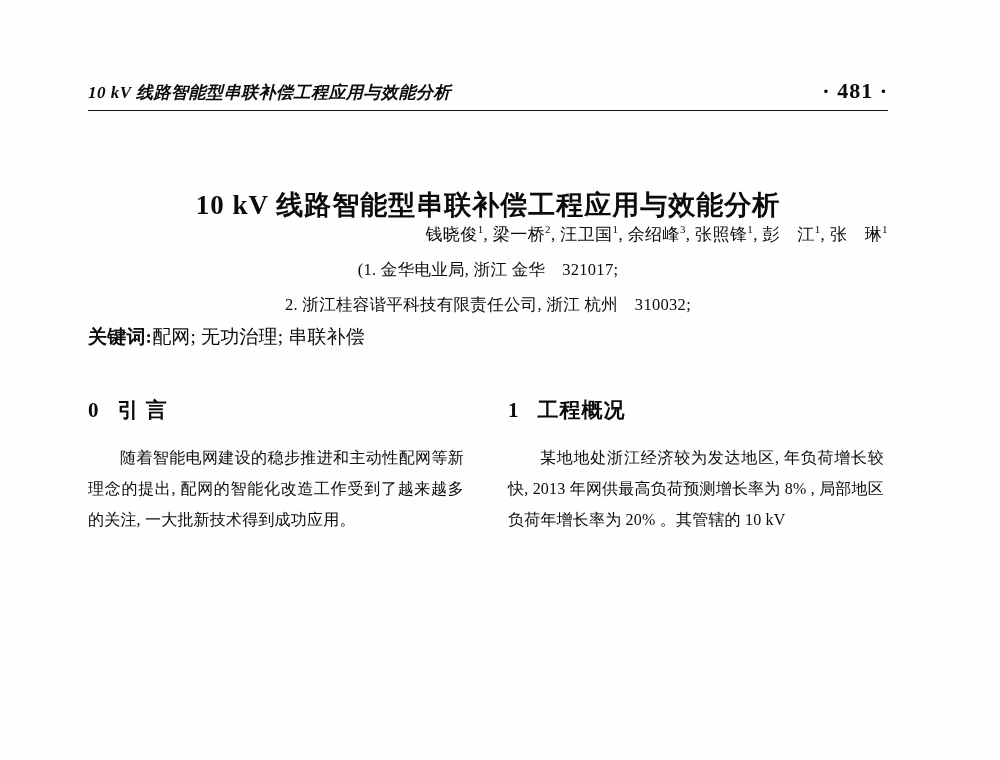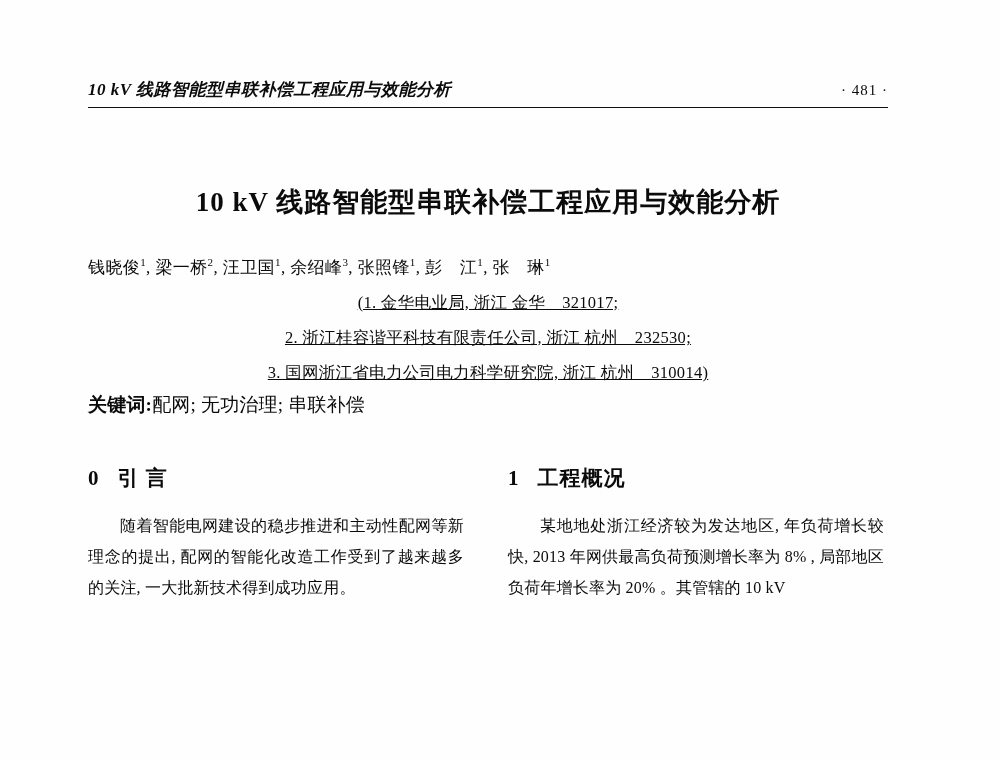--- a/index.html
+++ b/index.html
@@ -36,57 +36,55 @@
     font-size: 17px;
     letter-spacing: 0.5px;
   }
   .runhead-title {
     font-style: italic;
     font-weight: 600;
     font-family: "Liberation Serif", serif;
     white-space: nowrap;
   }
   .runhead-page {
-    font-size: 15px;
-    font-weight: 400;
+    font-size: 22px;
+    font-weight: 700;
     letter-spacing: 1px;
   }
   .rule {
     margin-top: 6px;
     border-top: 1.6px solid #111;
     width: 100%;
   }
 
   
   .title {
     margin-top: 76px;
     text-align: center;
     font-size: 27px;
     font-weight: 700;
     letter-spacing: 1px;
     font-family: "Liberation Serif", serif;
   }
 
   .authors {
-    margin-top: 36px;
-    text-align: left;
+    text-align: right;
     font-size: 17px;
     letter-spacing: 0.4px;
   }
   .authors sup {
     font-size: 11px;
     vertical-align: super;
   }
 
   .affil {
     margin-top: 13px;
     text-align: center;
     font-size: 16.5px;
     letter-spacing: 0.3px;
-    text-decoration: underline;
   }
 
   
   .abstract {
     margin-top: 34px;
     font-size: 16px;
     line-height: 2.0;
     text-align: justify;
     letter-spacing: 0.2px;
   }
@@ -142,22 +140,21 @@
     </div>
     <div class="rule"></div>
 
     <div class="title">10 kV 线路智能型串联补偿工程应用与效能分析</div>
 
     <div class="authors">
       <span>钱晓俊<sup>1</sup>, 梁一桥<sup>2</sup>, 汪卫国<sup>1</sup>, 余绍峰<sup>3</sup>, 张照锋<sup>1</sup>, 彭　江<sup>1</sup>, 张　琳<sup>1</sup></span>
     </div>
 
     <div class="affil">(1. 金华电业局, 浙江 金华　321017;</div>
-    <div class="affil">2. 浙江桂容谐平科技有限责任公司, 浙江 杭州　232530;</div>
-    <div class="affil">3. 国网浙江省电力公司电力科学研究院, 浙江 杭州　310014)</div>
+    <div class="affil">2. 浙江桂容谐平科技有限责任公司, 浙江 杭州　310032;</div>
 
 
     <div class="kw">
       <span class="kw-label">关键词:</span><span>配网; 无功治理; 串联补偿</span>
     </div>
 
     <div class="columns">
       <div class="col">
         <div class="sec-head">
           <span class="sec-num">0</span><span>引 言</span>

